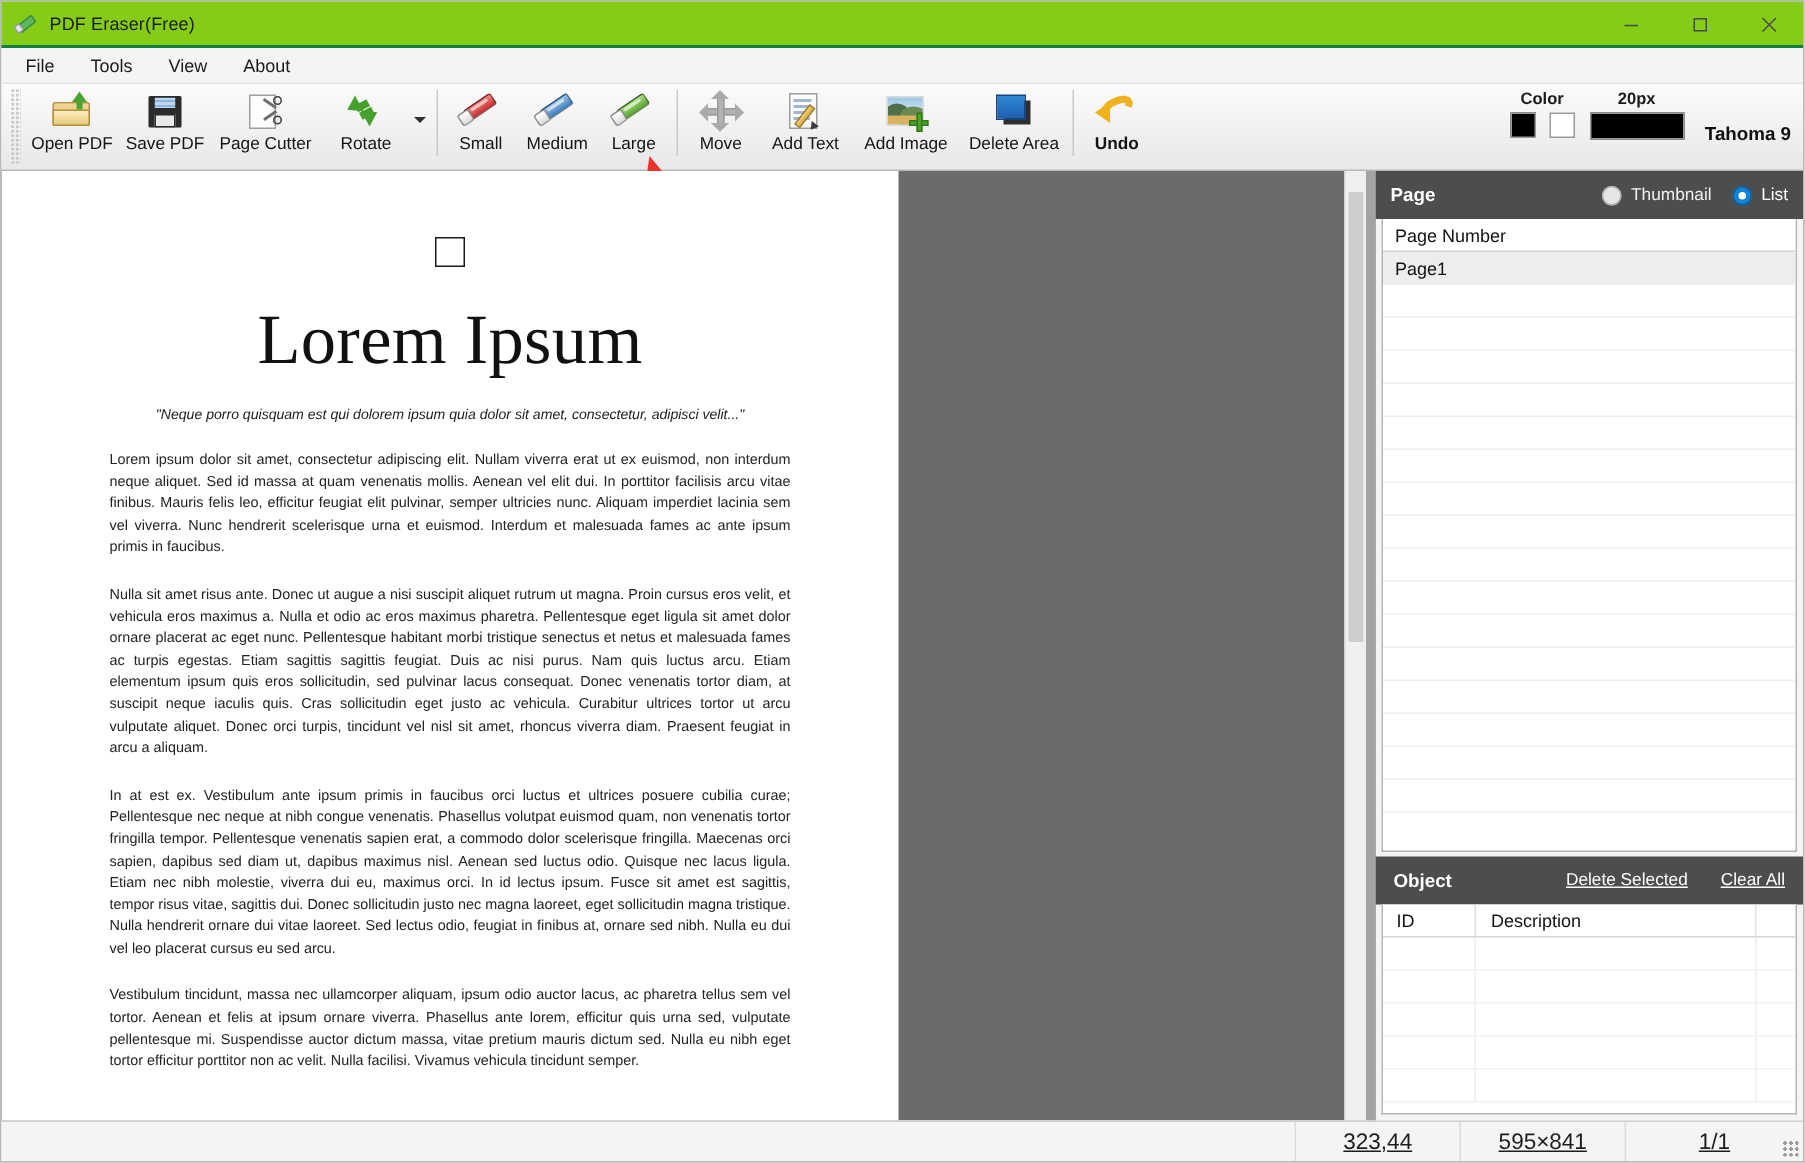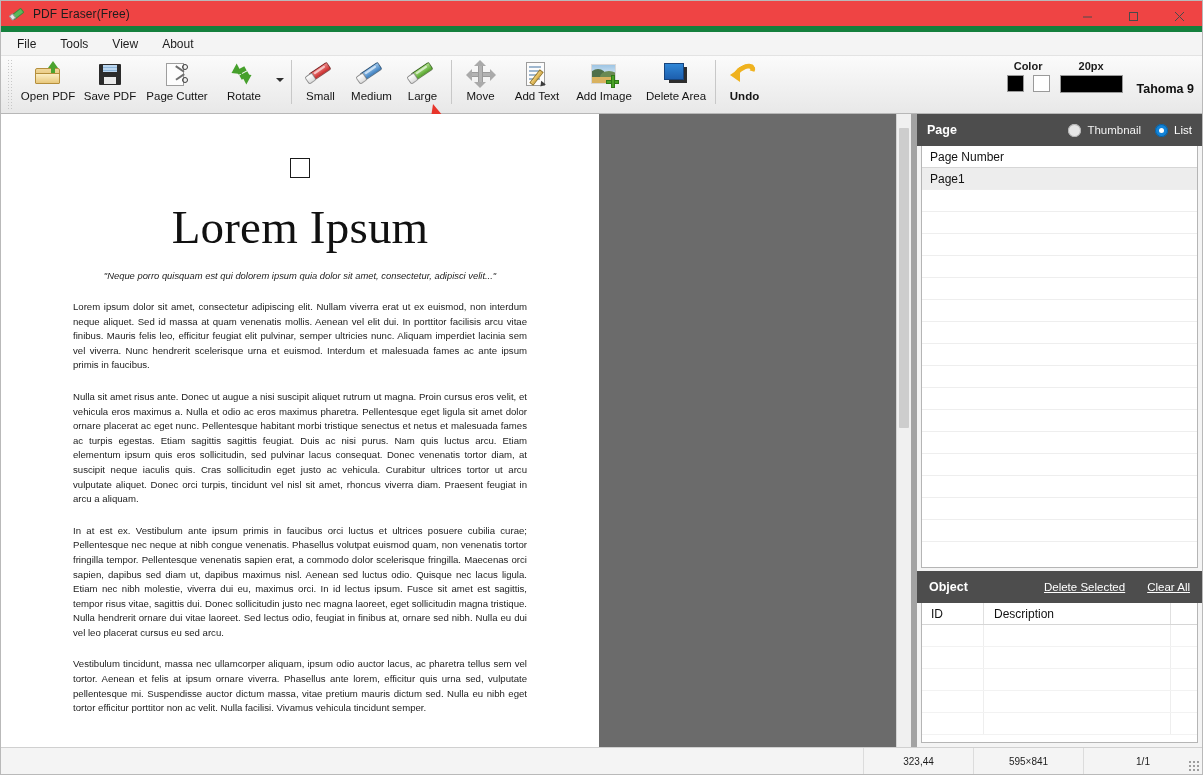--- a/index.html
+++ b/index.html
@@ -13,23 +13,23 @@
     position: relative;
     width: 1203px; height: 775px;
     background: #f4f4f4;
     border: 1px solid #b9b9b9;
     display: flex; flex-direction: column;
   }
 
   
   .titlebar {
     height: 31px; min-height: 31px;
-    background: #ef4444;
+    background: #84cc16;
     display: flex; align-items: center;
-    border-bottom: 6px solid #15803d;
+    border-bottom: 2px solid #15803d;
     position: relative;
   }
   .title-icon { width: 16px; height: 16px; margin-left: 9px; position: relative; }
   .title-icon .er-body {
     position: absolute; left: 1px; top: 5px;
     width: 13px; height: 6px; background: #5cb85c;
     border: 1px solid #3d8b3d;
     transform: rotate(-38deg); border-radius: 1px;
   }
   .title-icon .er-tip {
@@ -461,22 +461,23 @@
   .statusbar {
     height: 27px; min-height: 27px;
     background: #f4f4f4;
     border-top: 1px solid #d0d0d0;
     display: flex; align-items: stretch;
     position: relative;
   }
   .st-spacer { flex: 1; border-right: 1px solid #dcdcdc; }
   .st-cell {
     width: 110px; display: flex; align-items: center; justify-content: center;
-    font-size: 10px; color: #1d1d1d;
+    font-size: 15px; color: #1d1d1d;
     border-right: 1px solid #dcdcdc;
+    text-decoration: underline;
   }
   .st-cell.last { border-right: none; width: 118px; }
   .st-grip {
     position: absolute; right: 3px; bottom: 3px;
     width: 11px; height: 11px;
     background-image: radial-gradient(#9e9e9e 40%, transparent 41%);
     background-size: 4px 4px;
   }
 </style>
 </head>

